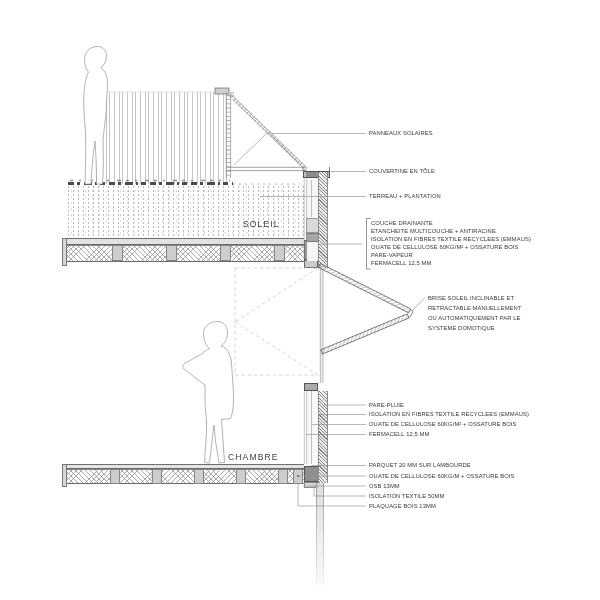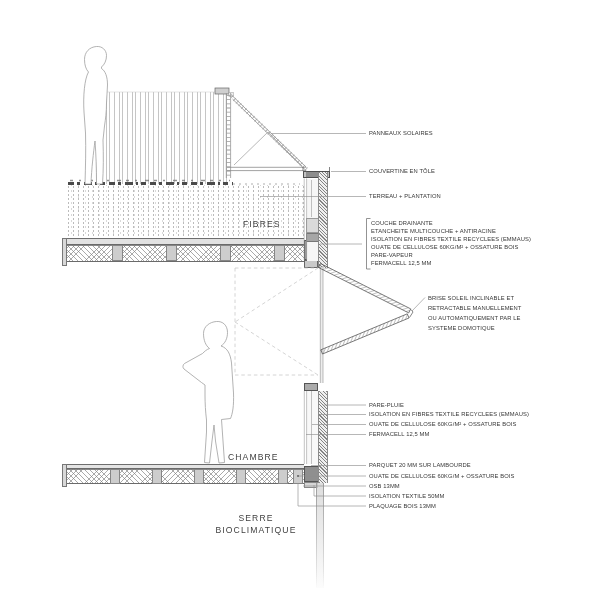--- a/index.html
+++ b/index.html
@@ -156,26 +156,22 @@
       <line x1="306" y1="434.5" x2="366" y2="434.5"></line>
       <line x1="311" y1="465.5" x2="366" y2="465.5"></line>
       <line x1="298" y1="476" x2="366" y2="476"></line>
       <line x1="303" y1="486" x2="366" y2="486"></line>
       <path d="M314,485 V496 H366"></path>
       <path d="M298,483 V506 H366"></path>
     </g>
     <circle cx="298" cy="476" r="0.9" fill="#555"></circle>
   </svg>
 
-  <div class="room" style="left:243px;top:219px;">FIBRES</div>
+  <div class="room" style="left:243px;top:219px;">SOLEIL</div>
   <div class="room" style="left:228px;top:426px;margin-top:26px;">CHAMBRE</div>
-  <div class="room center" style="left:196px;top:513px;width:120px;line-height:11.5px;">
-    <div>SERRE</div>
-    <div>BIOCLIMATIQUE</div>
-  </div>
 
   <div class="lbl" style="left:369px;top:130px;">PANNEAUX SOLAIRES</div>
   <div class="lbl" style="left:369px;top:168px;">COUVERTINE EN TÔLE</div>
   <div class="lbl" style="left:369px;top:193px;">TERREAU + PLANTATION</div>
 
   <div class="lbl" style="left:371px;top:219.5px;">COUCHE DRAINANTE</div>
   <div class="lbl" style="left:371px;top:227.5px;">ETANCHEITE MULTICOUCHE + ANTIRACINE</div>
   <div class="lbl" style="left:371px;top:235.5px;">ISOLATION EN FIBRES TEXTILE RECYCLEES (EMMAUS)</div>
   <div class="lbl" style="left:371px;top:243.5px;">OUATE DE CELLULOSE 60KG/M² + OSSATURE BOIS</div>
   <div class="lbl" style="left:371px;top:251.5px;">PARE-VAPEUR</div>

